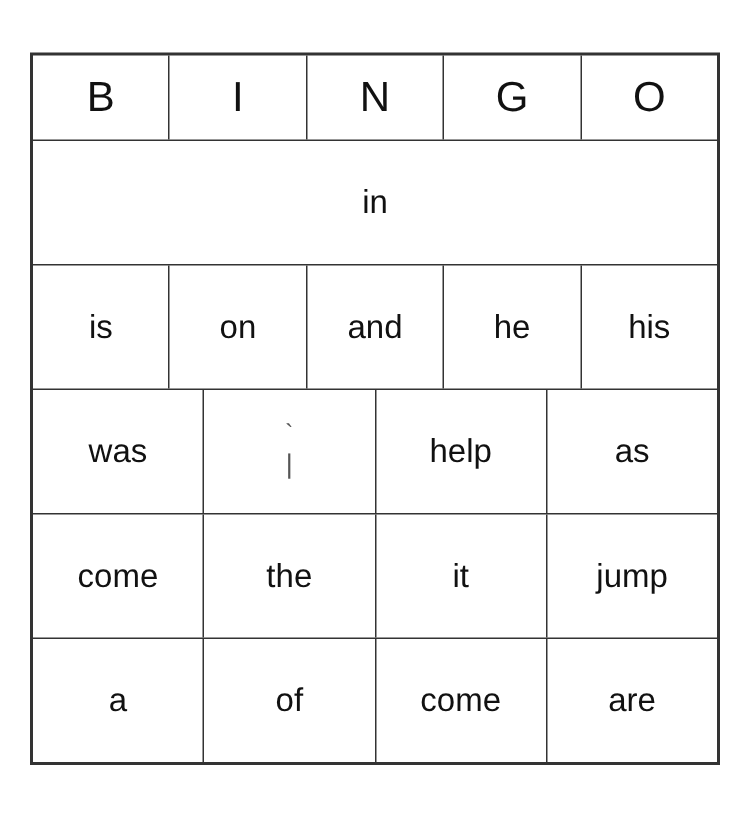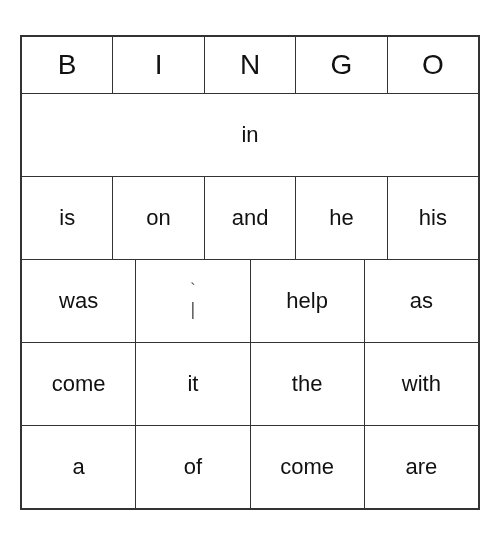--- a/index.html
+++ b/index.html
@@ -89,23 +89,23 @@
     <div class="bingo-cell free-space">
       <span style="font-size:16px; color:#555;">`</span>
       <span style="font-size:18px; color:#555;">|</span>
     </div>
     <div class="bingo-cell">help</div>
     <div class="bingo-cell">as</div>
   </div>
 
   <div class="bingo-row">
     <div class="bingo-cell">come</div>
+    <div class="bingo-cell">the</div>
     <div class="bingo-cell">it</div>
-    <div class="bingo-cell">the</div>
-    <div class="bingo-cell">with</div>
+    <div class="bingo-cell">jump</div>
   </div>
 
   <div class="bingo-row">
     <div class="bingo-cell">a</div>
     <div class="bingo-cell">of</div>
     <div class="bingo-cell">come</div>
     <div class="bingo-cell">are</div>
   </div>
 </div>
 

